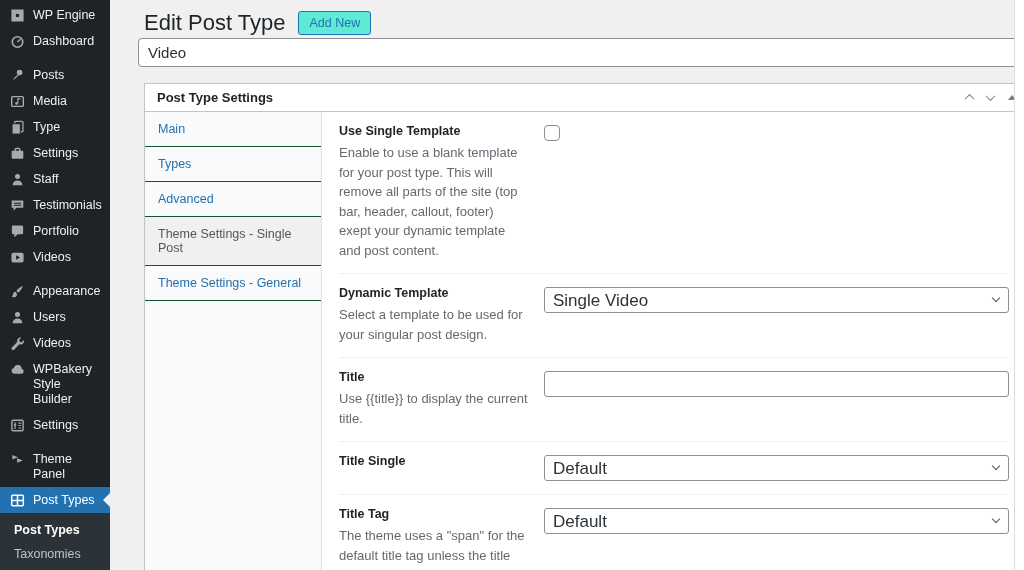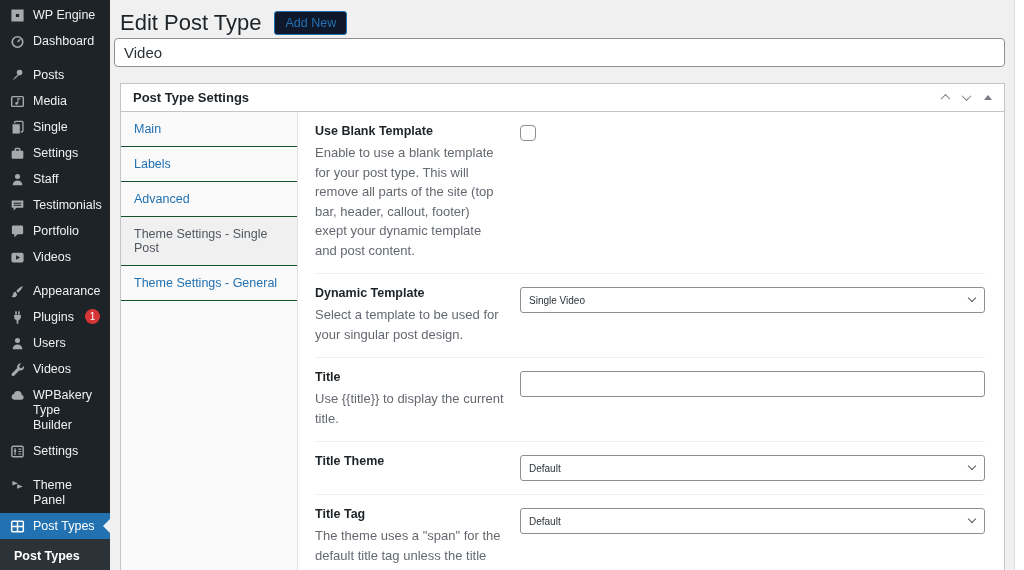--- a/index.html
+++ b/index.html
@@ -18,25 +18,25 @@
   .menu-sep { height:8px; }
   .badge { display:inline-block; min-width:15px; height:15px; margin-left:4px; padding:0 4px; border-radius:9px;
            background:#d63638; color:#fff; font-size:10px; line-height:15px; text-align:center; vertical-align:top; }
   .cur-arrow { position:absolute; right:0; top:50%; margin-top:-7px; width:0; height:0;
                border:7px solid transparent; border-right-color:#f0f0f1; }
   .submenu { background:#2c3338; padding:5px 0 7px; }
   .submenu-item { padding:5px 8px 5px 14px; font-size:12.5px; color:#bfc3c7; cursor:pointer; }
   .submenu-item.current { color:#fff; font-weight:bold; }
 
   
-  #content { position:absolute; left:110px; top:0; width:904px; height:570px; padding:0 11px 0 4px; }
+  #content { position:absolute; left:110px; top:0; width:904px; height:570px; padding:0 11px 0 28px; }
   .page-header { padding:10px 0 0 6px; display:flex; align-items:center; }
   .page-title { font-size:22px; font-weight:500; color:#1d2327; }
   .add-new-btn { margin-left:13px; padding:4px 10px; font-size:12.5px; font-family:inherit; color:#2271b1;
-                 background:#0f172a; border:1px solid #2271b1; border-radius:3px; cursor:pointer; }
+                 background:#5eead4; border:1px solid #2271b1; border-radius:3px; cursor:pointer; }
   .title-input { display:block; width:891px; height:29px; margin-top:2px; padding:0 9px; font-size:15px;
                  font-family:inherit; color:#2c3338; border:1px solid #8c8f94; border-radius:4px; background:#fff; }
 
   
   .panel { margin:16px 0 0 6px; width:885px; background:#fff; border:1px solid #c3c4c7; }
   .panel-header { display:flex; align-items:center; justify-content:space-between; padding:6px 12px;
                   border-bottom:1px solid #c3c4c7; }
   .panel-title { font-size:13px; font-weight:bold; color:#1d2327; }
   .handle-actions { display:flex; align-items:center; gap:14px; }
   .chev { width:7px; height:7px; border-right:1.8px solid #787c82; border-bottom:1.8px solid #787c82; cursor:pointer; }
@@ -52,21 +52,21 @@
 
   .settings { flex:1; padding:0 19px 8px 17px; }
   .row { display:flex; padding:12px 0 13px; border-bottom:1px solid #f0f0f1; }
   .row:last-child { border-bottom:none; }
   .row-label { width:205px; min-width:205px; padding-right:16px; }
   .row-label h3 { font-size:12.5px; font-weight:bold; color:#1d2327; margin-bottom:5px; }
   .row-label .desc { font-size:13px; color:#646970; line-height:1.5; }
   .row-control { flex:1; padding-top:1px; }
   .sel-wrap { position:relative; width:100%; }
   select { appearance:none; -webkit-appearance:none; width:100%; height:26px; padding:0 26px 0 8px;
-           font-size:10px; font-family:inherit; color:#2c3338; background:#fff;
+           font-size:17px; font-family:inherit; color:#2c3338; background:#fff;
            border:1px solid #8c8f94; border-radius:3px; cursor:pointer; }
   .sel-chev { position:absolute; right:10px; top:50%; width:6px; height:6px; margin-top:-5px;
               border-right:1.7px solid #50575e; border-bottom:1.7px solid #50575e;
               transform:rotate(45deg); pointer-events:none; }
   .text-input { width:100%; height:26px; padding:0 8px; font-size:12.5px; font-family:inherit;
                 border:1px solid #8c8f94; border-radius:3px; background:#fff; color:#2c3338; }
   input[type=checkbox] { appearance:none; -webkit-appearance:none; width:16px; height:16px; margin:0;
                          background:#fff; border:1px solid #8c8f94; border-radius:4px; position:relative; cursor:pointer; }
   input[type=checkbox]:checked { border-color:#2271b1; }
   input[type=checkbox]:checked::after { content:""; position:absolute; left:4.5px; top:1px; width:4.5px; height:8.5px;
@@ -121,21 +121,21 @@
       </span>
       <span class="mi-label">Media</span>
     </div>
     <div class="menu-item">
       <span class="mi-icon">
         <svg width="15" height="15" viewBox="0 0 16 16">
             <rect x="5" y="1.5" width="8.8" height="11" rx="1" fill="none" stroke="currentColor" stroke-width="1.4"></rect>
             <rect x="2.2" y="4" width="8.8" height="11" rx="1" fill="currentColor" stroke="#1d2327" stroke-width="1"></rect>
           </svg>
       </span>
-      <span class="mi-label">Single</span>
+      <span class="mi-label">Type</span>
     </div>
     <div class="menu-item">
       <span class="mi-icon">
         <svg width="15" height="15" viewBox="0 0 16 16">
             <path d="M5.5,5.2 v-1.6 a1,1 0 0 1 1,-1 h3 a1,1 0 0 1 1,1 v1.6" fill="none" stroke="currentColor" stroke-width="1.5"></path>
             <rect x="1.8" y="5" width="12.4" height="8.5" rx="1" fill="currentColor"></rect>
           </svg>
       </span>
       <span class="mi-label">Settings</span>
     </div>
@@ -181,52 +181,41 @@
         <svg width="15" height="15" viewBox="0 0 16 16">
             <path d="M13.8,2.2 c-2.5,0.6 -5.8,3.4 -7,5.2 l1.8,1.8 c1.8,-1.2 4.6,-4.5 5.2,-7 z" fill="currentColor"></path>
             <path d="M6,8.3 c-1.8,0 -2.8,1.4 -3,3.4 -0.1,0.9 -0.8,1.4 -1.5,1.6 1,0.7 2.5,1 3.6,0.7 1.5,-0.4 2.4,-1.6 2.4,-3 z" fill="currentColor"></path>
           </svg>
       </span>
       <span class="mi-label">Appearance</span>
     </div>
     <div class="menu-item">
       <span class="mi-icon">
         <svg width="15" height="15" viewBox="0 0 16 16">
-            <rect x="5.6" y="1.4" width="1.7" height="3.6" fill="currentColor"></rect>
-            <rect x="8.7" y="1.4" width="1.7" height="3.6" fill="currentColor"></rect>
-            <path d="M4.4,5.4 h7.2 v2.2 a3.6,3.6 0 0 1 -2.7,3.5 v3.5 h-1.8 v-3.5 a3.6,3.6 0 0 1 -2.7,-3.5 z" fill="currentColor"></path>
-          </svg>
-      </span>
-      <span class="mi-label">Plugins</span>
-      <span class="badge">1</span>
-    </div>
-    <div class="menu-item">
-      <span class="mi-icon">
-        <svg width="15" height="15" viewBox="0 0 16 16">
             <circle cx="8" cy="4.8" r="2.7" fill="currentColor"></circle>
             <path d="M2.8,14 a5.2,5 0 0 1 10.4,0 z" fill="currentColor"></path>
           </svg>
       </span>
       <span class="mi-label">Users</span>
     </div>
     <div class="menu-item">
       <span class="mi-icon">
         <svg width="15" height="15" viewBox="0 0 16 16">
             <path d="M11.2,1.6 a3.7,3.7 0 0 0 -3.5,4.9 l-5.7,5.7 a1.7,1.7 0 0 0 2.4,2.4 l5.7,-5.7 a3.7,3.7 0 0 0 4.7,-4.7 l-2.4,2.4 -2,-0.6 -0.6,-2 2.4,-2.3 a3.7,3.7 0 0 0 -1,-0.1 z" fill="currentColor"></path>
           </svg>
       </span>
       <span class="mi-label">Videos</span>
     </div>
     <div class="menu-item">
       <span class="mi-icon">
         <svg width="15" height="15" viewBox="0 0 16 16">
             <path d="M4.6,12.6 a3.2,3.2 0 0 1 -0.5,-6.3 a4.3,4.3 0 0 1 8.4,0.8 a2.8,2.8 0 0 1 -0.4,5.5 z" fill="currentColor"></path>
           </svg>
       </span>
-      <span class="mi-label">WPBakery Type Builder</span>
+      <span class="mi-label">WPBakery Style Builder</span>
     </div>
     <div class="menu-item">
       <span class="mi-icon">
         <svg width="15" height="15" viewBox="0 0 16 16">
             <rect x="2" y="2.4" width="12" height="11.2" rx="1.3" fill="none" stroke="currentColor" stroke-width="1.5"></rect>
             <path d="M5.4,4.4 v7.2" stroke="currentColor" stroke-width="1.3" fill="none"></path>
             <rect x="4.2" y="6.6" width="2.4" height="1.7" fill="currentColor"></rect>
             <path d="M9,5.4 h3 M9,8 h3 M9,10.6 h3" stroke="currentColor" stroke-width="1.2" fill="none"></path>
           </svg>
       </span>
@@ -274,31 +263,31 @@
       <span class="handle-actions">
         <span class="chev up"></span>
         <span class="chev down"></span>
         <span class="tri-up"></span>
       </span>
     </div>
     <div class="panel-body">
 
       <div class="tabs">
         <div class="tab">Main</div>
-        <div class="tab">Labels</div>
+        <div class="tab">Types</div>
         <div class="tab">Advanced</div>
         <div class="tab active">Theme Settings - Single Post</div>
         <div class="tab">Theme Settings - General</div>
       </div>
 
       <div class="settings">
 
         <div class="row">
           <div class="row-label">
-            <h3>Use Blank Template</h3>
+            <h3>Use Single Template</h3>
             <p class="desc">Enable to use a blank template for your post type. This will remove all parts of the site (top bar, header, callout, footer) exept your dynamic template and post content.</p>
           </div>
           <div class="row-control">
             <input type="checkbox" class="cb-offset" style="">
           </div>
         </div>
 
         <div class="row">
           <div class="row-label">
             <h3>Dynamic Template</h3>
@@ -319,21 +308,21 @@
             <h3>Title</h3>
             <p class="desc">Use {{title}} to display the current title.</p>
           </div>
           <div class="row-control">
             <input type="text" class="text-input" value="" style="">
           </div>
         </div>
 
         <div class="row">
           <div class="row-label">
-            <h3>Title Theme</h3>
+            <h3>Title Single</h3>
           </div>
           <div class="row-control">
             <span class="sel-wrap" style="display:block">
               <select>
                 <option>Default</option>
               </select>
               <span class="sel-chev"></span>
             </span>
           </div>
         </div>

